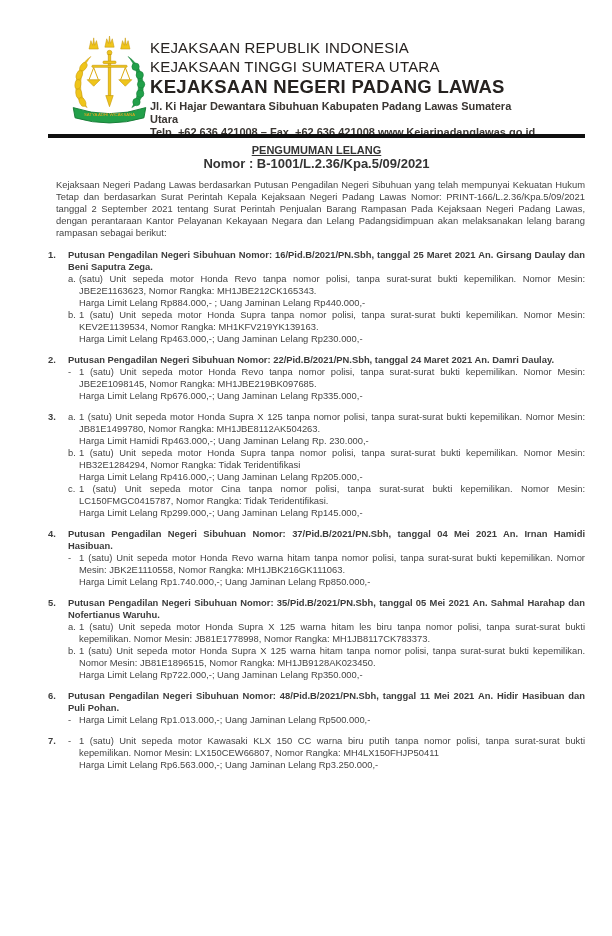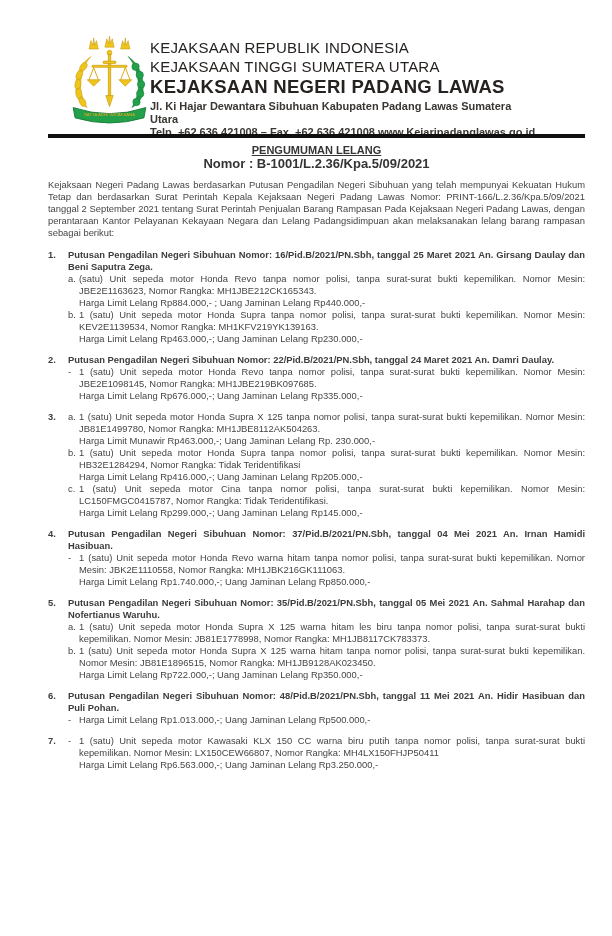--- a/index.html
+++ b/index.html
@@ -20,21 +20,21 @@
   .lh-line1, .lh-line2 { font-size:15px; line-height:19px; letter-spacing:.2px; }
   .lh-line3 { font-size:18.5px; line-height:22px; font-weight:bold; letter-spacing:.3px; }
   .lh-addr, .lh-contact { font-size:11px; line-height:13px; font-weight:bold; color:#3a3632; }
   .lh-addr { margin-top:2px; }
   .rule { position:absolute; left:48px; top:134px; width:537px; height:4px; background:#101010; }
   
   .doc-body { position:absolute; left:48px; top:144px; width:537px; font-size:9.4px; line-height:12px; }
   .title-block { text-align:center; color:#343434; }
   .title-heading { font-weight:bold; font-size:11px; text-decoration:underline; display:inline-block; }
   .title-number { font-weight:bold; font-size:13px; line-height:13px; color:#343434; }
-  .intro { margin-top:9px; text-align:justify; }
+  .intro { margin-top:9px; text-align:justify;margin-left:8px; }
   
   .items { margin-top:10px; }
   .item { display:flex; margin-bottom:9px; }
   .item-num { width:20px; flex:none; font-weight:bold; color:#3d3d3d; }
   .item-body { flex:1; }
   .item-header { font-weight:bold; text-align:justify; color:#3d3d3d; }
   .subitem { display:flex; }
   .sub-marker { width:11px; flex:none; }
   .sub-body { flex:1; }
   .sub-text { text-align:justify; }
@@ -150,21 +150,21 @@
   </div>
 
   <div class="item">
     <div class="item-num">3.</div>
     <div class="item-body">
       <div>
   <div class="subitem">
     <div class="sub-marker">a.</div>
     <div class="sub-body">
       <div class="sub-text">1 (satu) Unit sepeda motor Honda Supra X 125 tanpa nomor polisi, tanpa surat-surat bukti kepemilikan. Nomor Mesin: JB81E1499780, Nomor Rangka: MH1JBE8112AK504263.</div>
-      <div class="sub-price">Harga Limit Munawir Rp463.000,-; Uang Jaminan  Lelang Rp. 230.000,-</div>
+      <div class="sub-price">Harga Limit Hamidi Rp463.000,-; Uang Jaminan  Lelang Rp. 230.000,-</div>
     </div>
   </div>
 
   <div class="subitem">
     <div class="sub-marker">b.</div>
     <div class="sub-body">
       <div class="sub-text">1 (satu) Unit sepeda motor Honda Supra tanpa nomor polisi, tanpa surat-surat bukti kepemilikan. Nomor Mesin: HB32E1284294, Nomor Rangka: Tidak Teridentifikasi</div>
       <div class="sub-price">Harga Limit Lelang Rp416.000,-; Uang Jaminan  Lelang Rp205.000,-</div>
     </div>
   </div>

